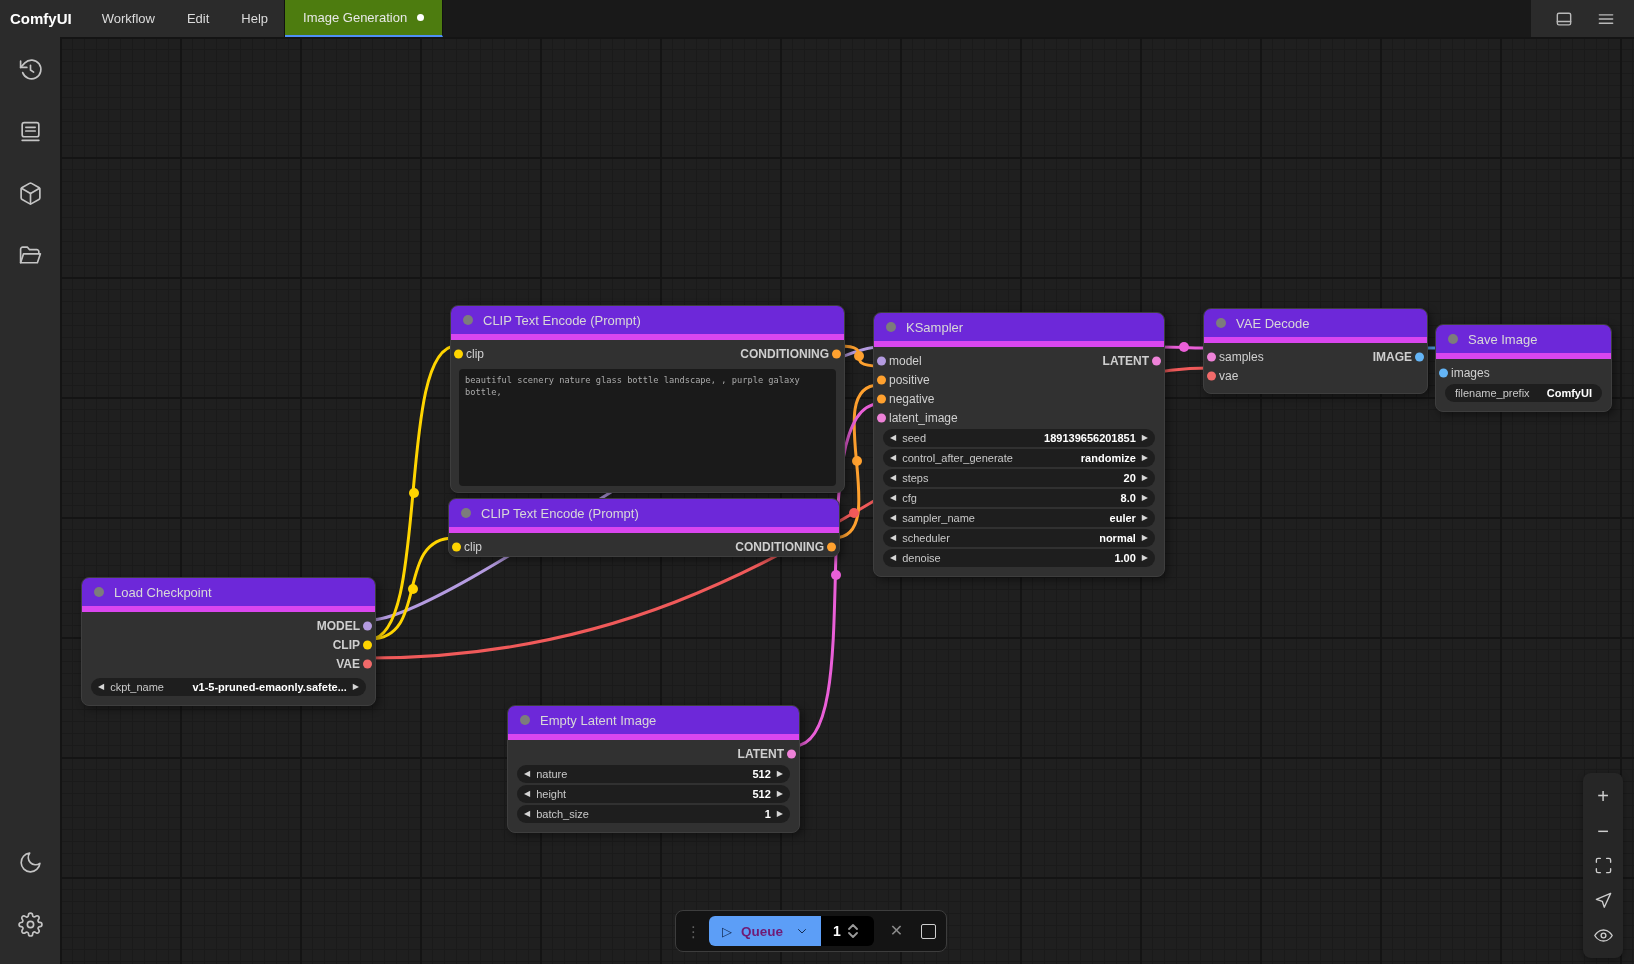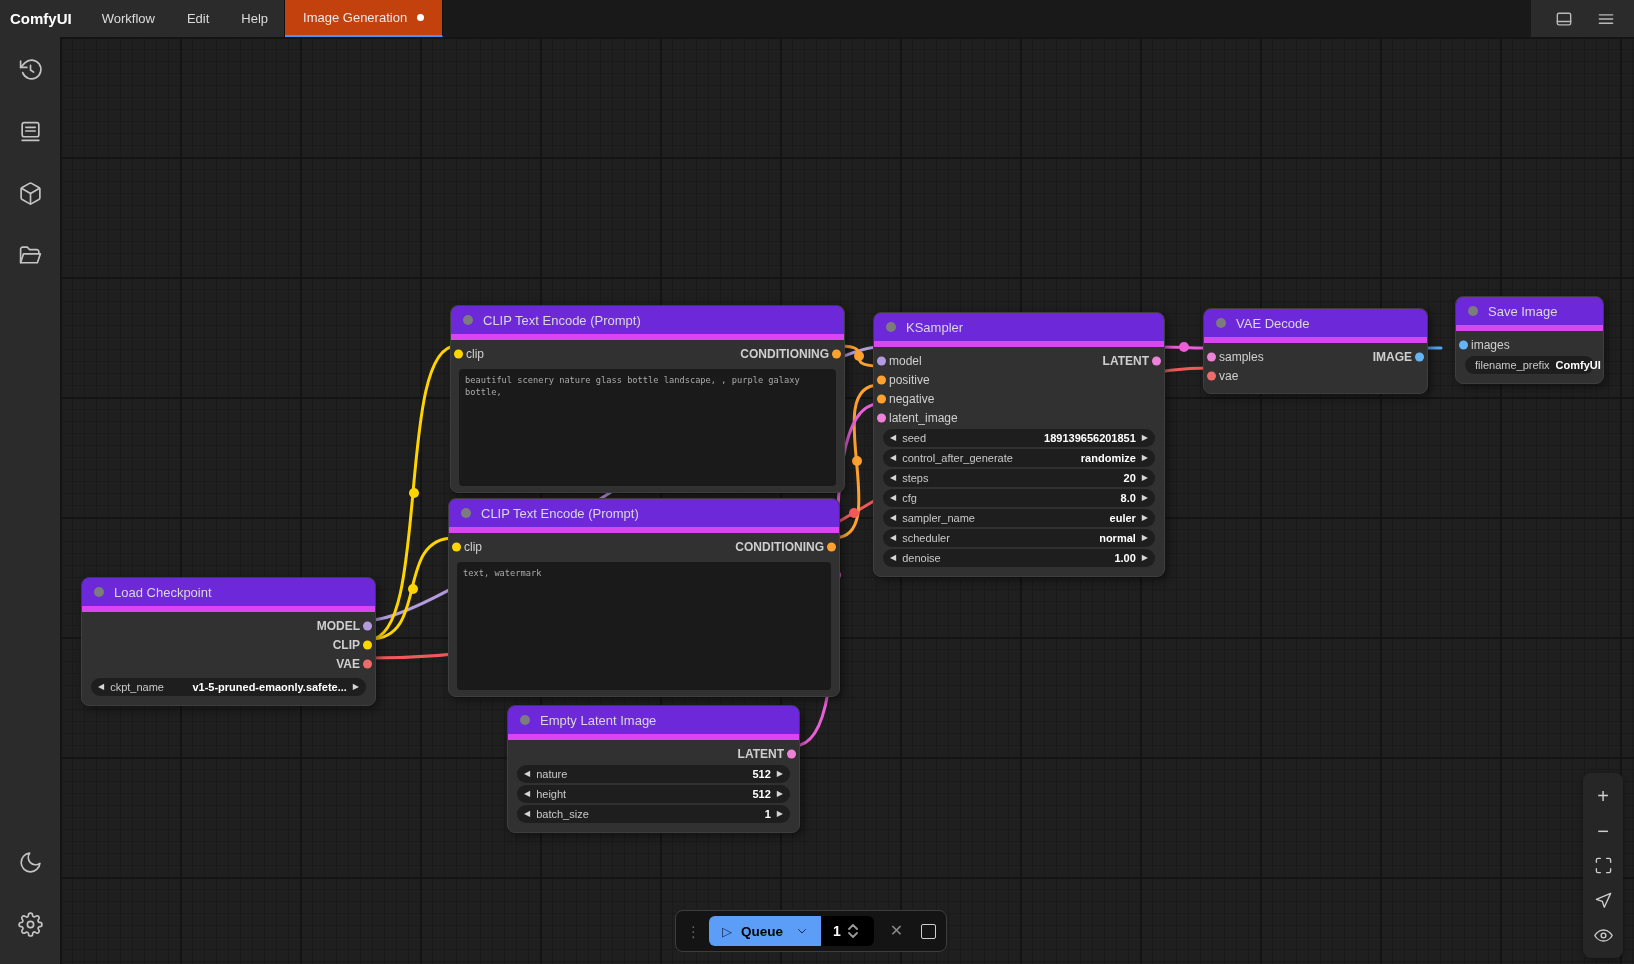--- a/index.html
+++ b/index.html
@@ -3,21 +3,21 @@
 <meta charset="utf-8">
 <style>
   html,body{margin:0;padding:0;background:#1f1f1f;width:1634px;height:964px;overflow:hidden;
     font-family:"Liberation Sans","DejaVu Sans",sans-serif;-webkit-font-smoothing:antialiased;}
 
   
   .topbar{position:absolute;left:0;top:0;width:1634px;height:37px;background:#2b2b2b;display:flex;align-items:stretch;z-index:10;}
   .logo{font-weight:700;font-size:15px;color:#fff;display:flex;align-items:center;padding:0 14px 0 10px;}
   .menu-item{font-size:13px;color:#dcdcdc;display:flex;align-items:center;padding:0 16px;cursor:default;}
   .tabstrip{flex:0 0 1246px;background:#191919;display:flex;align-items:stretch;border-left:1px solid #111;}
-  .tab{position:relative;display:flex;align-items:center;gap:10px;padding:0 18px;background:#c2410c;border-right:1px solid #111;
+  .tab{position:relative;display:flex;align-items:center;gap:10px;padding:0 18px;background:#4d7c0f;border-right:1px solid #111;
        border-bottom:2px solid #4f8ff7;color:#e8e8e8;font-size:13px;min-width:118px;}
   .unsaved-dot{width:7px;height:7px;border-radius:50%;background:#fff;}
   .topbar-right{flex:1;display:flex;align-items:center;justify-content:flex-end;gap:22px;padding-right:18px;background:#2b2b2b;}
   .tb-icon{width:20px;height:20px;stroke:#b9b9b9;fill:none;stroke-width:1.7;stroke-linecap:round;stroke-linejoin:round;}
 
   
   .sidebar{position:absolute;left:0;top:37px;width:60px;height:927px;background:#2b2b2b;display:flex;flex-direction:column;
     align-items:center;padding-top:20px;padding-bottom:27px;box-sizing:border-box;gap:37px;z-index:9;}
   .sb-icon{width:25px;height:25px;stroke:#c4c4c4;fill:none;stroke-width:1.6;stroke-linecap:round;stroke-linejoin:round;flex:0 0 auto;}
   .sb-spacer{margin-top:auto;}
@@ -63,21 +63,21 @@
   .prompt-box{margin:6px 8px;background:#1a1a1a;border-radius:4px;padding:5px 6px;
     font-family:"DejaVu Sans Mono",monospace;font-size:8.7px;line-height:12px;color:#aaa;overflow:hidden;}
 
   
   .queue-bar{position:absolute;left:675px;top:910px;width:272px;height:42px;background:#141414;border:1px solid #3d3d3d;
     border-radius:8px;display:flex;align-items:center;padding:0 10px;box-sizing:border-box;z-index:6;}
   .drag-dots{color:#5f5f5f;font-size:15px;line-height:1;margin-right:8px;letter-spacing:0;}
   .queue-split{display:flex;height:30px;border-radius:6px;overflow:hidden;}
   .queue-btn{all:unset;background:#5c9ef7;display:flex;align-items:center;gap:9px;padding:0 13px;cursor:pointer;}
   .play-ic{color:#132b52;font-size:13px;line-height:1;}
-  .queue-label{color:#000000;font-size:13.5px;font-weight:600;}
+  .queue-label{color:#701a75;font-size:13.5px;font-weight:600;}
   .chev{width:12px;height:12px;stroke:#132b52;fill:none;stroke-width:2;stroke-linecap:round;stroke-linejoin:round;margin-left:4px;}
   .count-box{background:#000;display:flex;align-items:center;padding:0 6px 0 12px;gap:7px;min-width:36px;}
   .count-val{color:#fff;font-weight:700;font-size:14px;}
   .spinners{display:flex;flex-direction:column;gap:2px;}
   .spin{width:10px;height:6px;stroke:#9a9a9a;fill:none;stroke-width:1.8;stroke-linecap:round;stroke-linejoin:round;}
   .x-ic{color:#8a8a8a;font-size:16px;margin-left:16px;line-height:1;}
   .stop-ic{width:13px;height:13px;border:1.6px solid #cfcfcf;border-radius:2px;margin-left:18px;}
 
   
   .zoom-toolbar{position:absolute;left:1583px;top:773px;width:40px;background:#262626;border-radius:8px;
@@ -160,21 +160,20 @@
     <span class="collapse-dot"></span>
     <span class="node-title">CLIP Text Encode (Prompt)</span>
   </div>
   <div class="node-body">
     <div class="slot-row between">
       <span class="dot in" style="background-color: rgb(255, 213, 0);"></span>
       <span class="in-label">clip</span>
       <span class="out-label">CONDITIONING</span>
       <span class="dot out" style="background-color: rgb(255, 161, 47);"></span>
     </div>
-    <div class="prompt-box" style="height:118px;">text, watermark</div>
   </div>
 </div>
 
 <div class="node" style="left:507px;top:705px;width:293px;">
   <div class="node-header">
     <span class="collapse-dot"></span>
     <span class="node-title">Empty Latent Image</span>
   </div>
   <div class="node-body">
     <div class="slot-row out-only">
@@ -283,21 +282,21 @@
       <span class="out-label">IMAGE</span>
       <span class="dot out" style="background-color: rgb(100, 181, 246);"></span>
     </div>
     <div class="slot-row">
       <span class="dot in" style="background-color: rgb(241, 106, 106);"></span>
       <span class="in-label">vae</span>
     </div>
   </div>
 </div>
 
-<div class="node" style="left:1435px;top:296px;width:149px;margin-left:20px;">
+<div class="node" style="left:1435px;top:324px;width:177px;">
   <div class="node-header">
     <span class="collapse-dot"></span>
     <span class="node-title">Save Image</span>
   </div>
   <div class="node-body">
     <div class="slot-row">
       <span class="dot in" style="background-color: rgb(100, 181, 246);"></span>
       <span class="in-label">images</span>
     </div>
     <div class="widget textw" style="margin-bottom:9px;">

